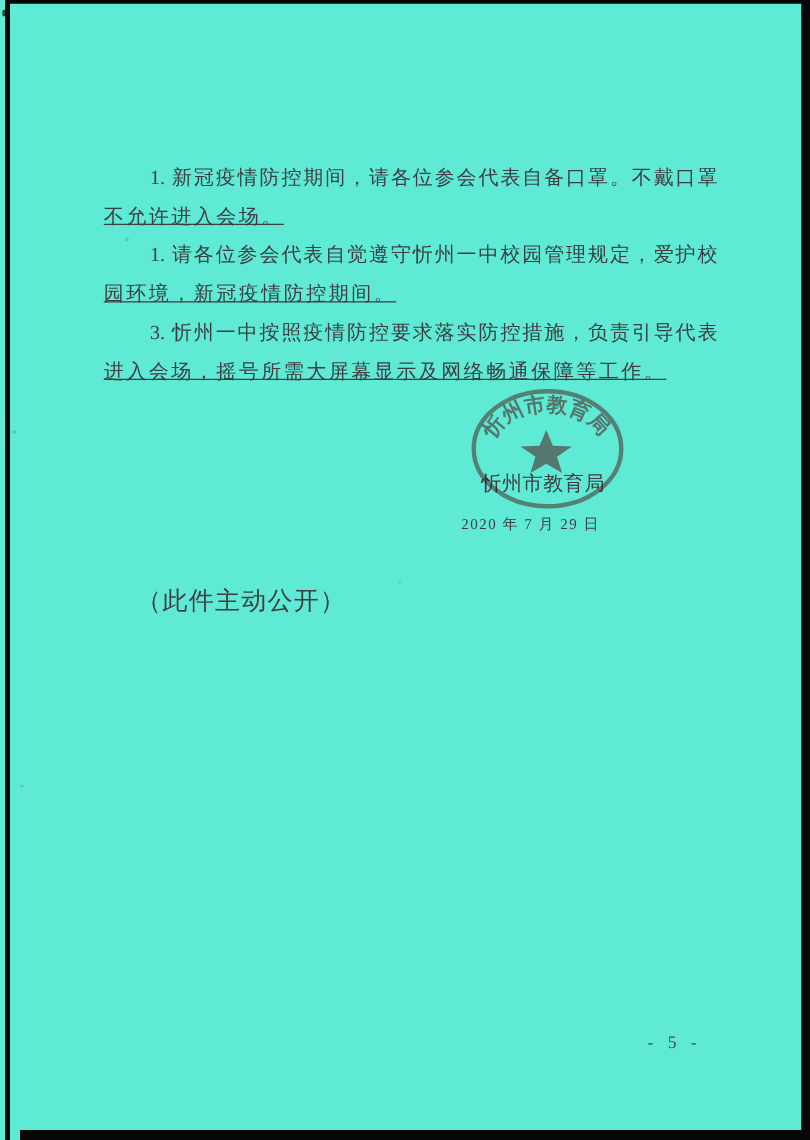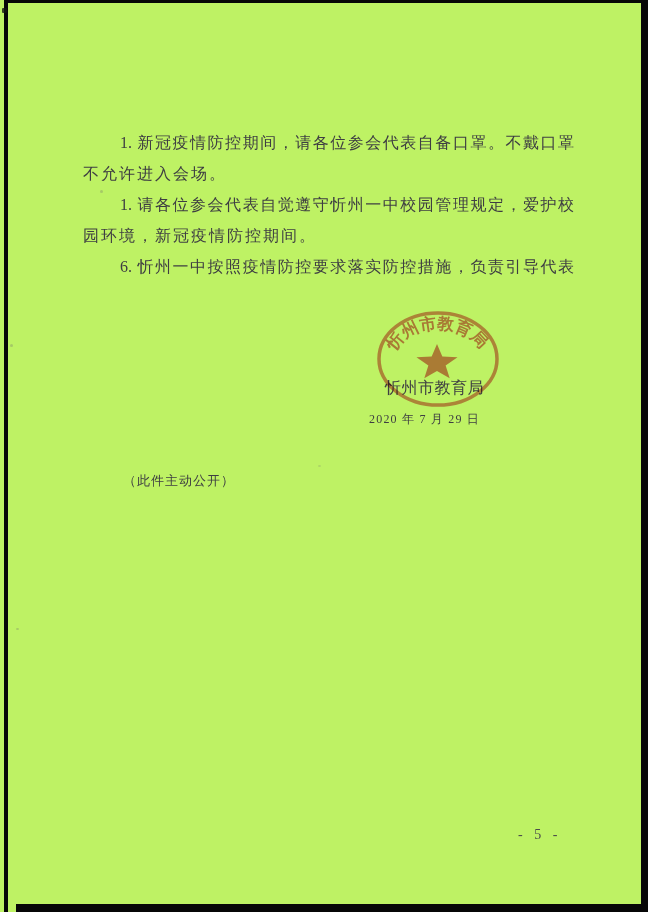--- a/index.html
+++ b/index.html
@@ -1,52 +1,52 @@
 <!DOCTYPE html>
 <html><head>
 <meta charset="utf-8">
 <style>
   html,body { margin:0; padding:0; background:#e8e8e8; }
   .page {
     position:relative;
     width:648px; height:912px;
-    background:#bef264;
+    background:#5eead4;
     font-family:"Liberation Serif","DejaVu Serif",serif;
     overflow:hidden;
     margin:0 auto;
   }
   
   .edge { position:absolute; background:#070707; }
   .edge-top    { top:0; left:6px; right:5px; height:3px; }
   .edge-left   { top:0; left:4px; width:4px; height:100%; }
   .edge-right  { top:0; right:0; width:7px; height:100%; }
   .edge-bottom { bottom:0; left:16px; right:0; height:8px; }
 
   .body-text {
     position:absolute; left:83px; top:127px; width:491px;
     font-size:16px; color:#3e3e42;
   }
   .line { height:31px; line-height:31px; white-space:nowrap; }
   .line.full { text-align:justify; text-align-last:justify; text-justify:inter-character; white-space:normal; }
   .line.indent { padding-left:37px; }
-  .line.end { letter-spacing:2px; }
+  .line.end { letter-spacing:2px;text-decoration:underline; }
 
   .issuer {
     position:absolute; left:385px; top:378px;
     font-size:16px; line-height:20px; letter-spacing:0.5px; color:#3e3e42;
     white-space:nowrap;
   }
   .issue-date {
     position:absolute; left:369px; top:410px;
     font-size:12px; line-height:18px; letter-spacing:1.2px; color:#3e3e42;
     white-space:nowrap;
   }
   .disclosure {
-    position:absolute; left:123px; top:470px;
-    font-size:13px; line-height:22px; letter-spacing:1px; color:#3e3e42;
+    position:absolute; left:109px; top:470px;
+    font-size:20px; line-height:22px; letter-spacing:1px; color:#3e3e42;
     white-space:nowrap;
   }
   .pageno {
     position:absolute; left:518px; top:827px;
     font-size:14px; letter-spacing:4px; color:#4b4b4b;
     white-space:nowrap;
   }
 
   .seal {
     position:absolute; left:0; top:0;
@@ -70,21 +70,22 @@
   <div class="edge edge-top"></div>
   <div class="edge edge-left"></div>
   <div class="edge edge-right"></div>
   <div class="edge edge-bottom"></div>
 
   <div class="body-text">
     <div class="line full indent">1. 新冠疫情防控期间，请各位参会代表自备口罩。不戴口罩</div>
     <div class="line end">不允许进入会场。</div>
     <div class="line full indent">1. 请各位参会代表自觉遵守忻州一中校园管理规定，爱护校</div>
     <div class="line end">园环境，新冠疫情防控期间。</div>
-    <div class="line full indent">6. 忻州一中按照疫情防控要求落实防控措施，负责引导代表</div>
+    <div class="line full indent">3. 忻州一中按照疫情防控要求落实防控措施，负责引导代表</div>
+    <div class="line end">进入会场，摇号所需大屏幕显示及网络畅通保障等工作。</div>
   </div>
 
   <div class="issuer">忻州市教育局</div>
   <div class="issue-date">2020 年 7 月 29 日</div>
 
   <div class="disclosure">（此件主动公开）</div>
 
   <div class="pageno">- 5 -</div>
 
   <svg class="seal" width="648" height="912" viewBox="0 0 648 912">

